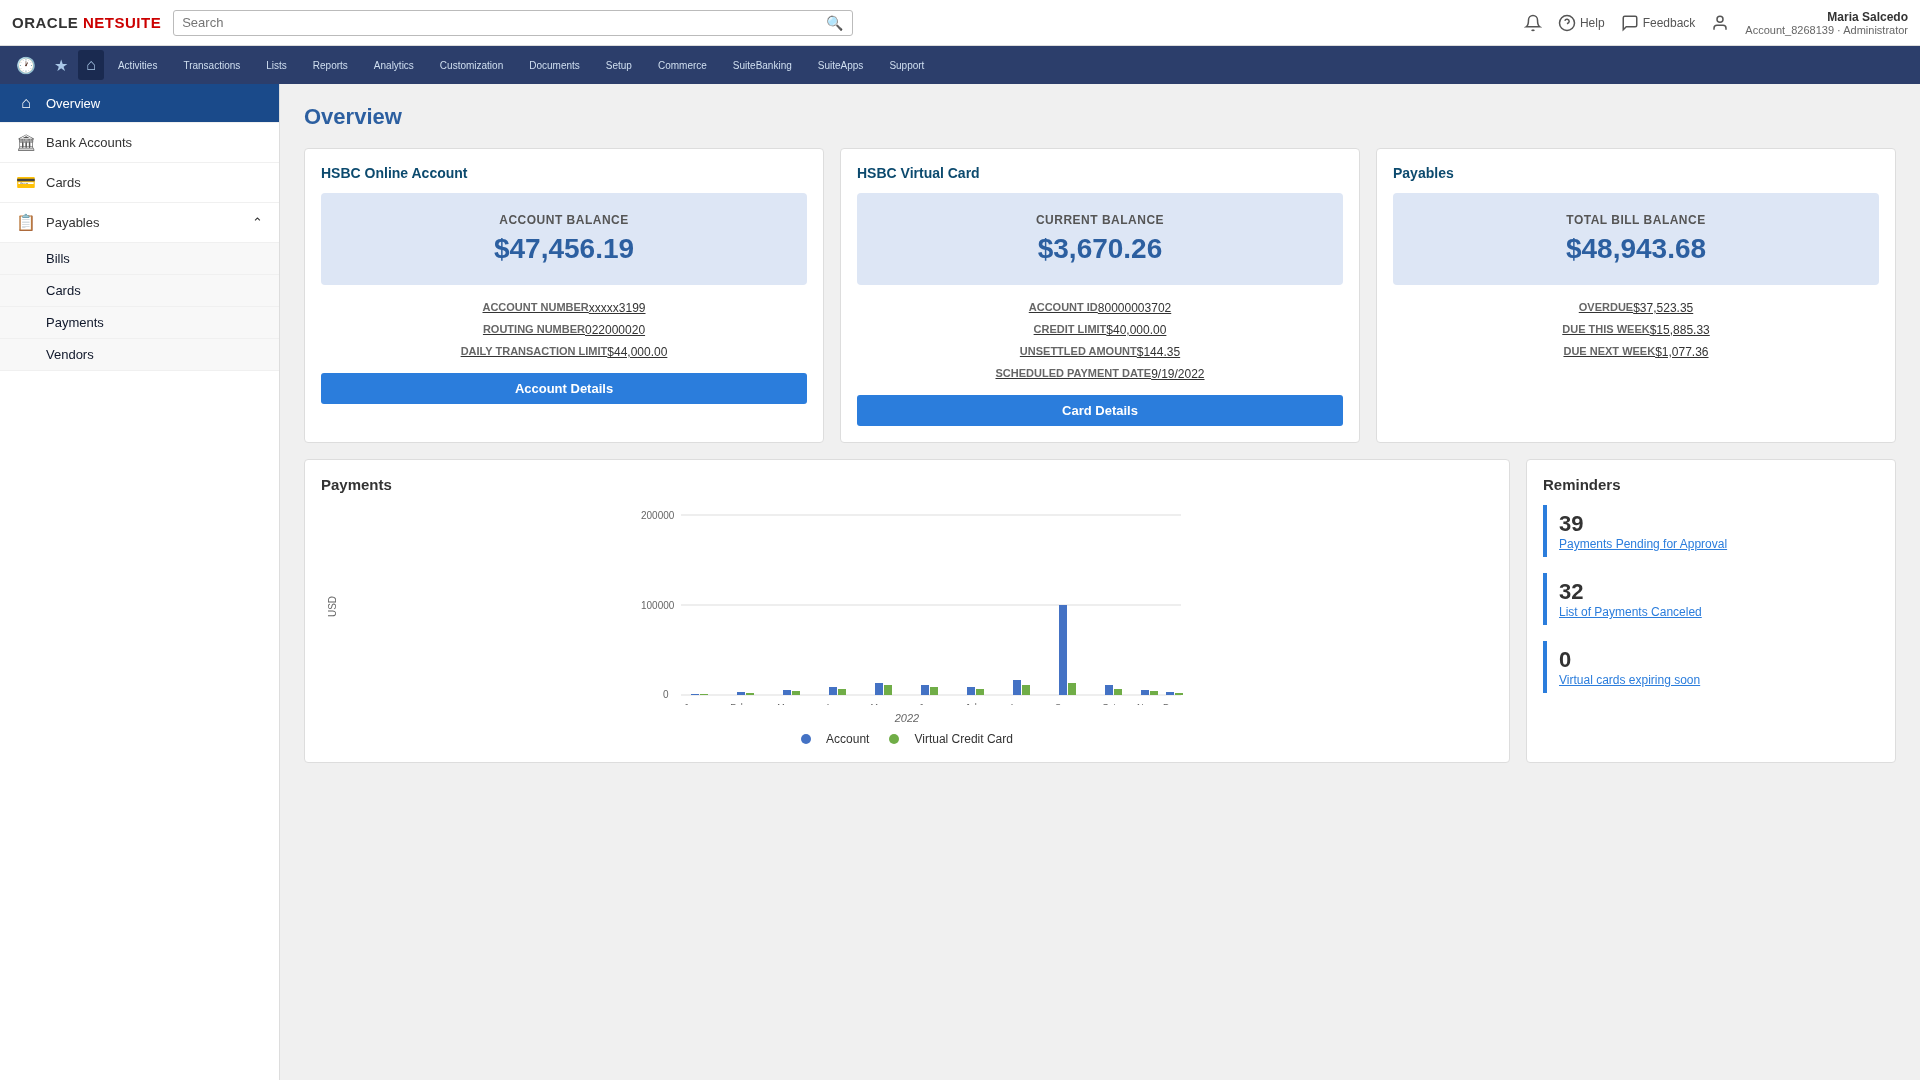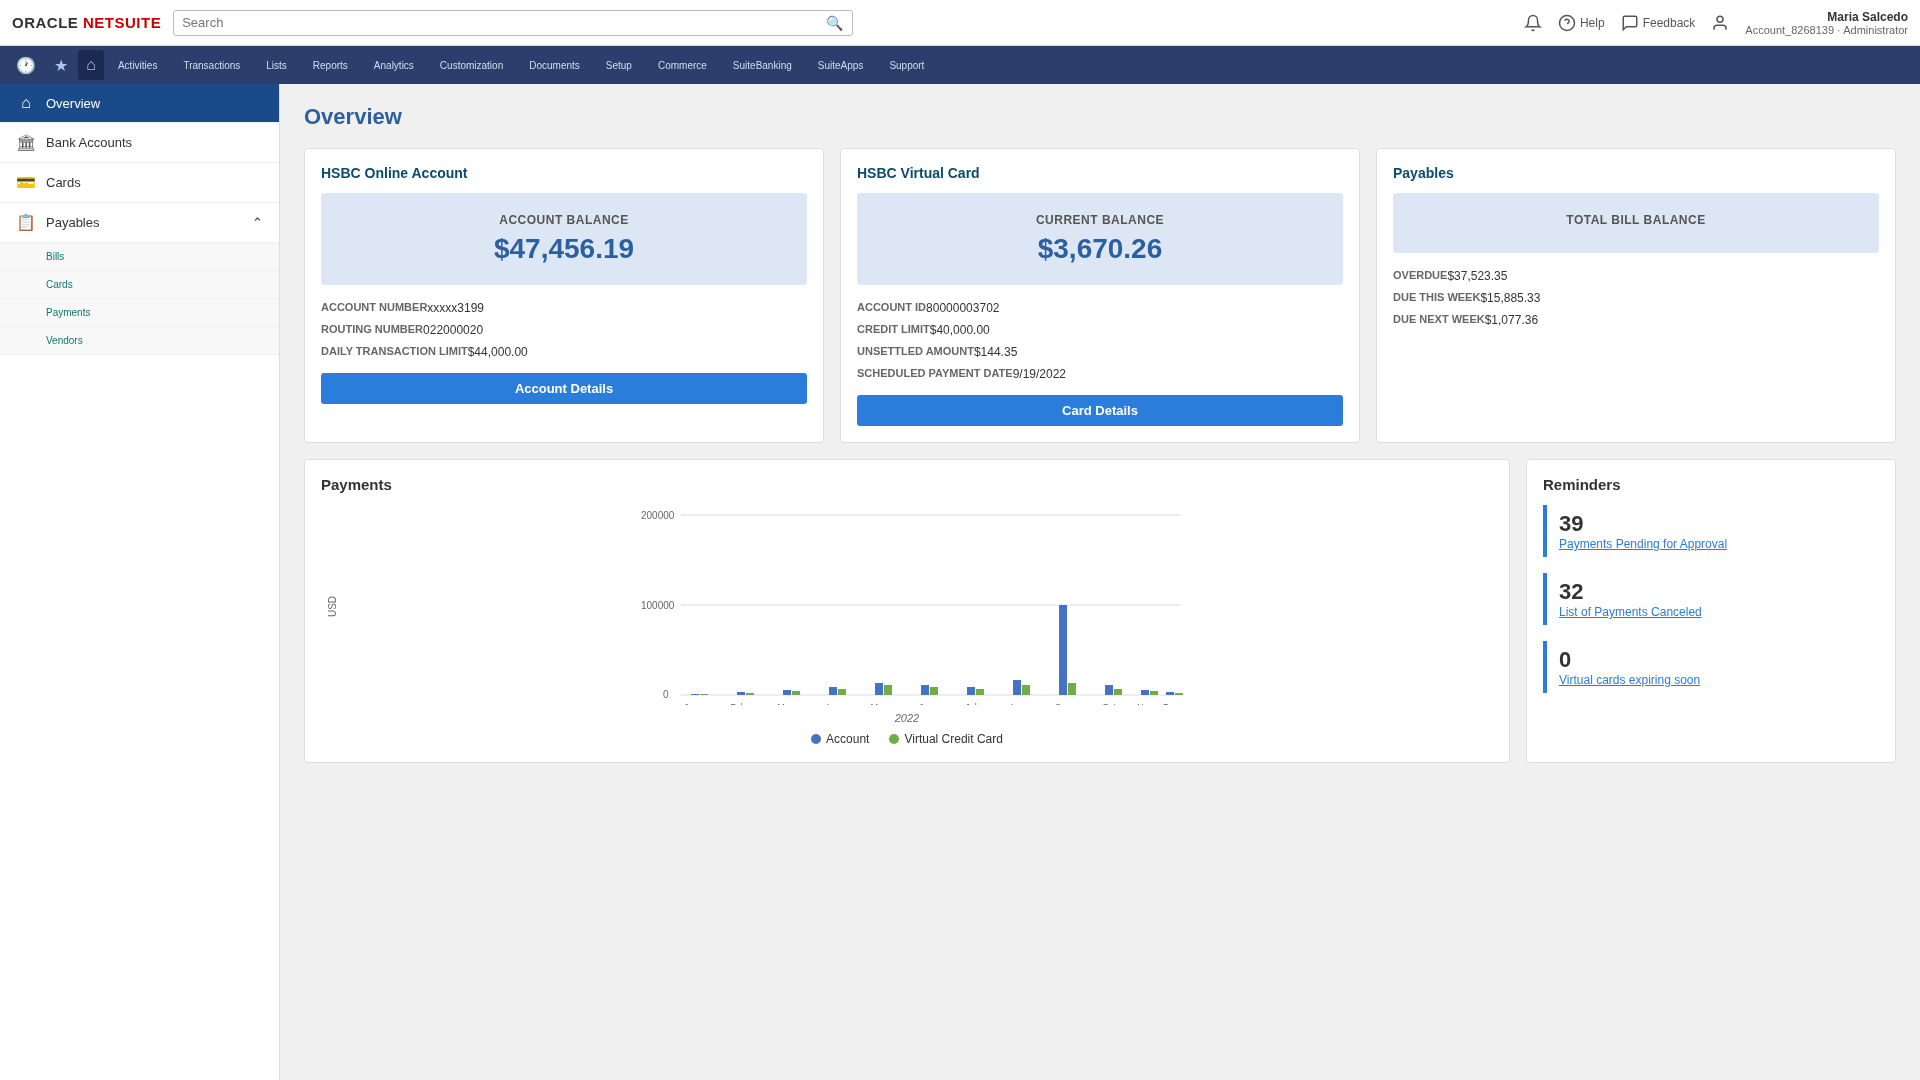--- a/index.html
+++ b/index.html
@@ -110,22 +110,22 @@
     .sidebar-item.active { background: #1a4a8a; color: #fff; }
     .sidebar-item.active .sidebar-icon { color: #fff; }
     .sidebar-icon { color: #555; font-size: 16px; width: 20px; text-align: center; }
     .sidebar-label { font-size: 13px; }
     .sidebar-expand { margin-left: auto; }
 
     .sidebar-sub { background: #f8f8f8; }
     .sidebar-sub-item {
       padding: 8px 16px 8px 46px;
       cursor: pointer;
-      font-size: 10px;
-      color: #0f766e;
+      font-size: 13px;
+      color: #0f172a;
       border-bottom: 1px solid #f0f0f0;
     }
 
     
     .content {
       flex: 1;
       padding: 20px 24px;
       overflow-y: auto;
       background: #f0f0f0;
     }
@@ -169,23 +169,24 @@
       letter-spacing: 0.5px;
       margin-bottom: 6px;
     }
     .balance-amount {
       font-size: 28px;
       font-weight: bold;
       color: #2c5fa0;
     }
     .info-row {
       display: flex;
-      justify-content: flex-start;
+      justify-content: center;
       margin-bottom: 8px;
       font-size: 12px;
+      text-decoration: underline;
     }
     .info-label { color: #666; font-weight: bold; text-transform: uppercase; font-size: 11px; }
     .info-value { color: #333; }
     .card-btn {
       display: block;
       width: 100%;
       padding: 8px;
       background: #2b7ddc;
       color: #fff;
       border: none;
@@ -222,21 +223,21 @@
       margin-top: 4px;
       font-style: italic;
     }
     .chart-legend {
       display: flex;
       justify-content: center;
       gap: 20px;
       margin-top: 8px;
       font-size: 12px;
     }
-    .legend-item { display: flex; align-items: center; gap: 5px; }
+    .legend-item { display: flex; align-items: center; gap: 15px; }
     .legend-dot { width: 10px; height: 10px; border-radius: 50%; }
 
     
     .reminders-card {
       background: #fff;
       border: 1px solid #ddd;
       border-radius: 4px;
       padding: 16px;
     }
     .reminder-item {
@@ -395,20 +396,21 @@
           <span class="info-label">SCHEDULED PAYMENT DATE</span>
           <span class="info-value">9/19/2022</span>
         </div>
         <button class="card-btn">Card Details</button>
       </div>
 
       <div class="card">
         <div class="card-title">Payables</div>
         <div class="balance-box">
           <div class="balance-label">TOTAL BILL BALANCE</div>
+          <div class="balance-amount">$48,943.68</div>
         </div>
         <div class="info-row">
           <span class="info-label">OVERDUE</span>
           <span class="info-value">$37,523.35</span>
         </div>
         <div class="info-row">
           <span class="info-label">DUE THIS WEEK</span>
           <span class="info-value">$15,885.33</span>
         </div>
         <div class="info-row">

